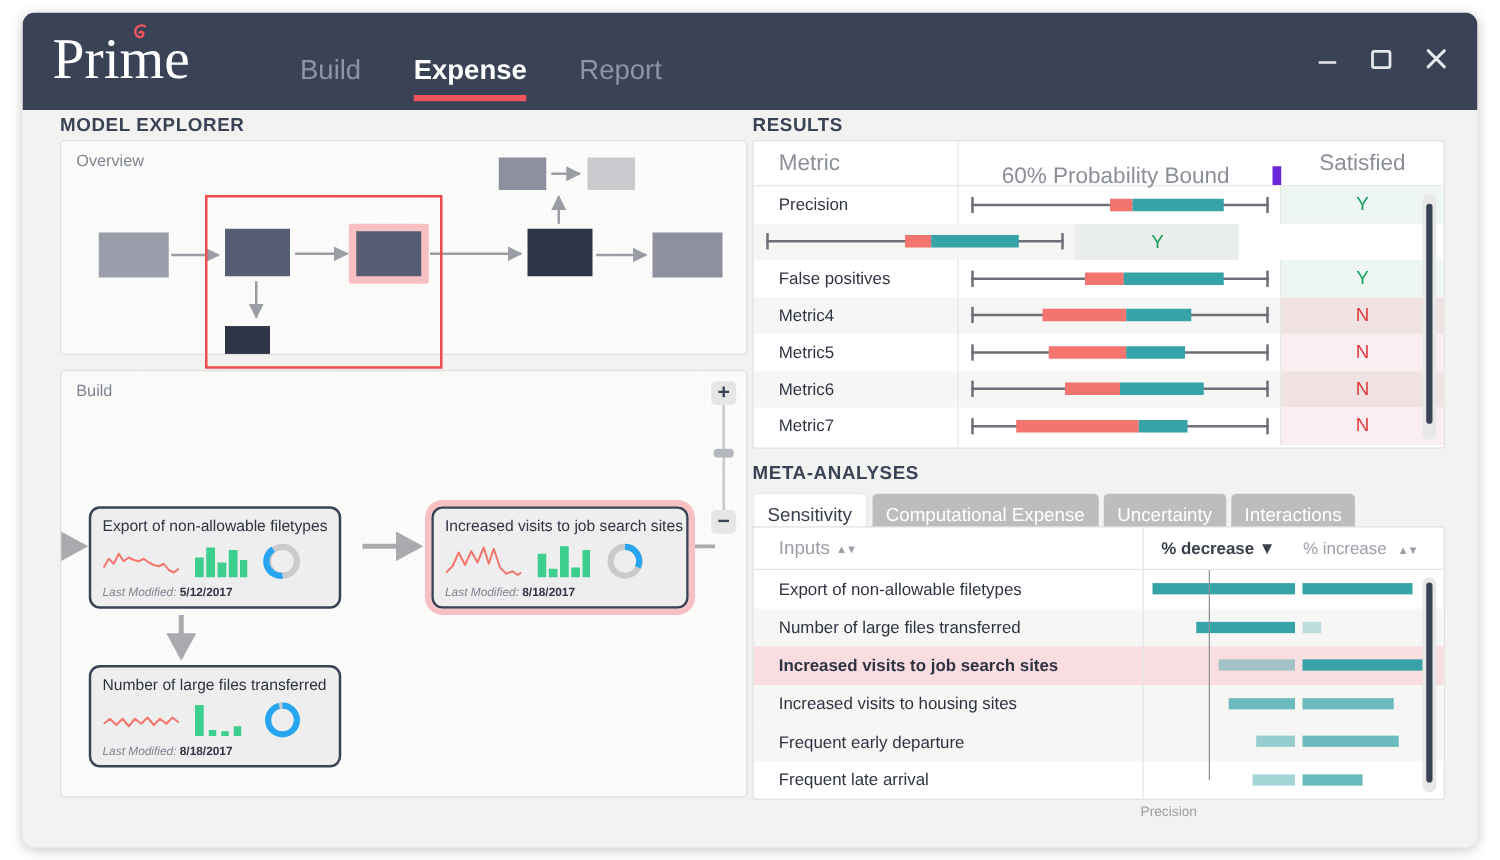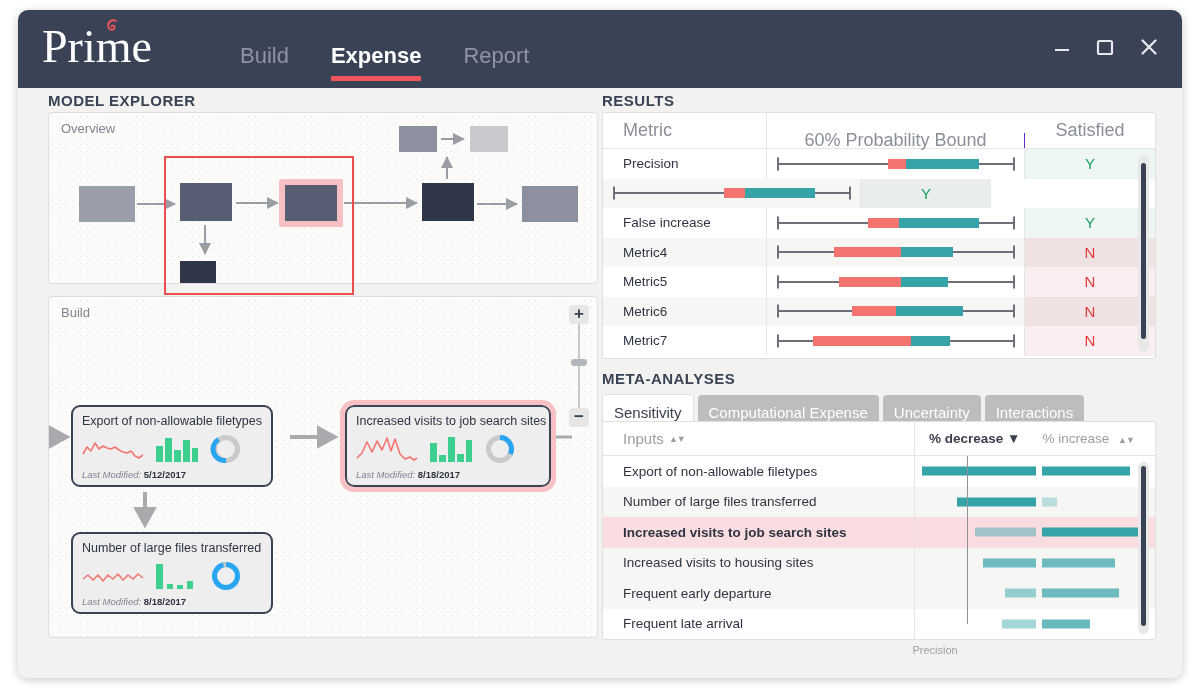--- a/index.html
+++ b/index.html
@@ -171,21 +171,21 @@
     border: 1px solid #e0e0de;
     border-radius: 3px;
     overflow: hidden;
   }
   .rt-head { display: flex; height: 36px; border-bottom: 1px solid #e5e5e3; }
   .rt-head > div {
     color: #8b8f98; font-size: 18px;
     display: flex; align-items: center; justify-content: center;
   }
   .rth-metric { width: 164px; justify-content: flex-start !important; padding-left: 20px !important; border-right: 1px solid #e5e5e3; }
-  .rth-bound  { width: 258px; border-right: 1px solid #6d28d9; margin-top: 20px; }
+  .rth-bound  { width: 258px; border-right: 7px solid #6d28d9; margin-top: 20px; }
   .rth-sat    { width: 130px; }
 
   .rt-row { display: flex; height: 29.5px; }
   .rt-row.alt .rtc-metric, .rt-row.alt .rtc-bound { background: #f6f6f5; }
   .rtc-metric {
     width: 164px; padding-left: 20px;
     display: flex; align-items: center;
     font-size: 13.5px; color: #2f3442;
     border-right: 1px solid #e5e5e3;
   }
@@ -469,21 +469,21 @@
               <div class="rtc-bound">
                 <div class="whisker" style="left:10.32px;width:237.35999999999999px;"></div>
                 <div class="wcap" style="left:10.32px;"></div>
                 <div class="wcap" style="left:245.67999999999998px;"></div>
                 <div class="seg seg-red" style="left:121.25999999999999px;width:20.640000000000015px;"></div>
                 <div class="seg seg-teal" style="left:141.9px;width:69.65999999999997px;"></div>
               </div>
               <div class="rtc-sat sat-y" style="background: rgb(233, 238, 236);">Y</div>
             </div>
             <div class="rt-row">
-              <div class="rtc-metric">False increase</div>
+              <div class="rtc-metric">False positives</div>
               <div class="rtc-bound">
                 <div class="whisker" style="left:10.32px;width:237.35999999999999px;"></div>
                 <div class="wcap" style="left:10.32px;"></div>
                 <div class="wcap" style="left:245.67999999999998px;"></div>
                 <div class="seg seg-red" style="left:100.62px;width:30.960000000000008px;"></div>
                 <div class="seg seg-teal" style="left:131.58px;width:79.97999999999996px;"></div>
               </div>
               <div class="rtc-sat sat-y" style="background: rgb(238, 246, 243);">Y</div>
             </div>
             <div class="rt-row alt">

